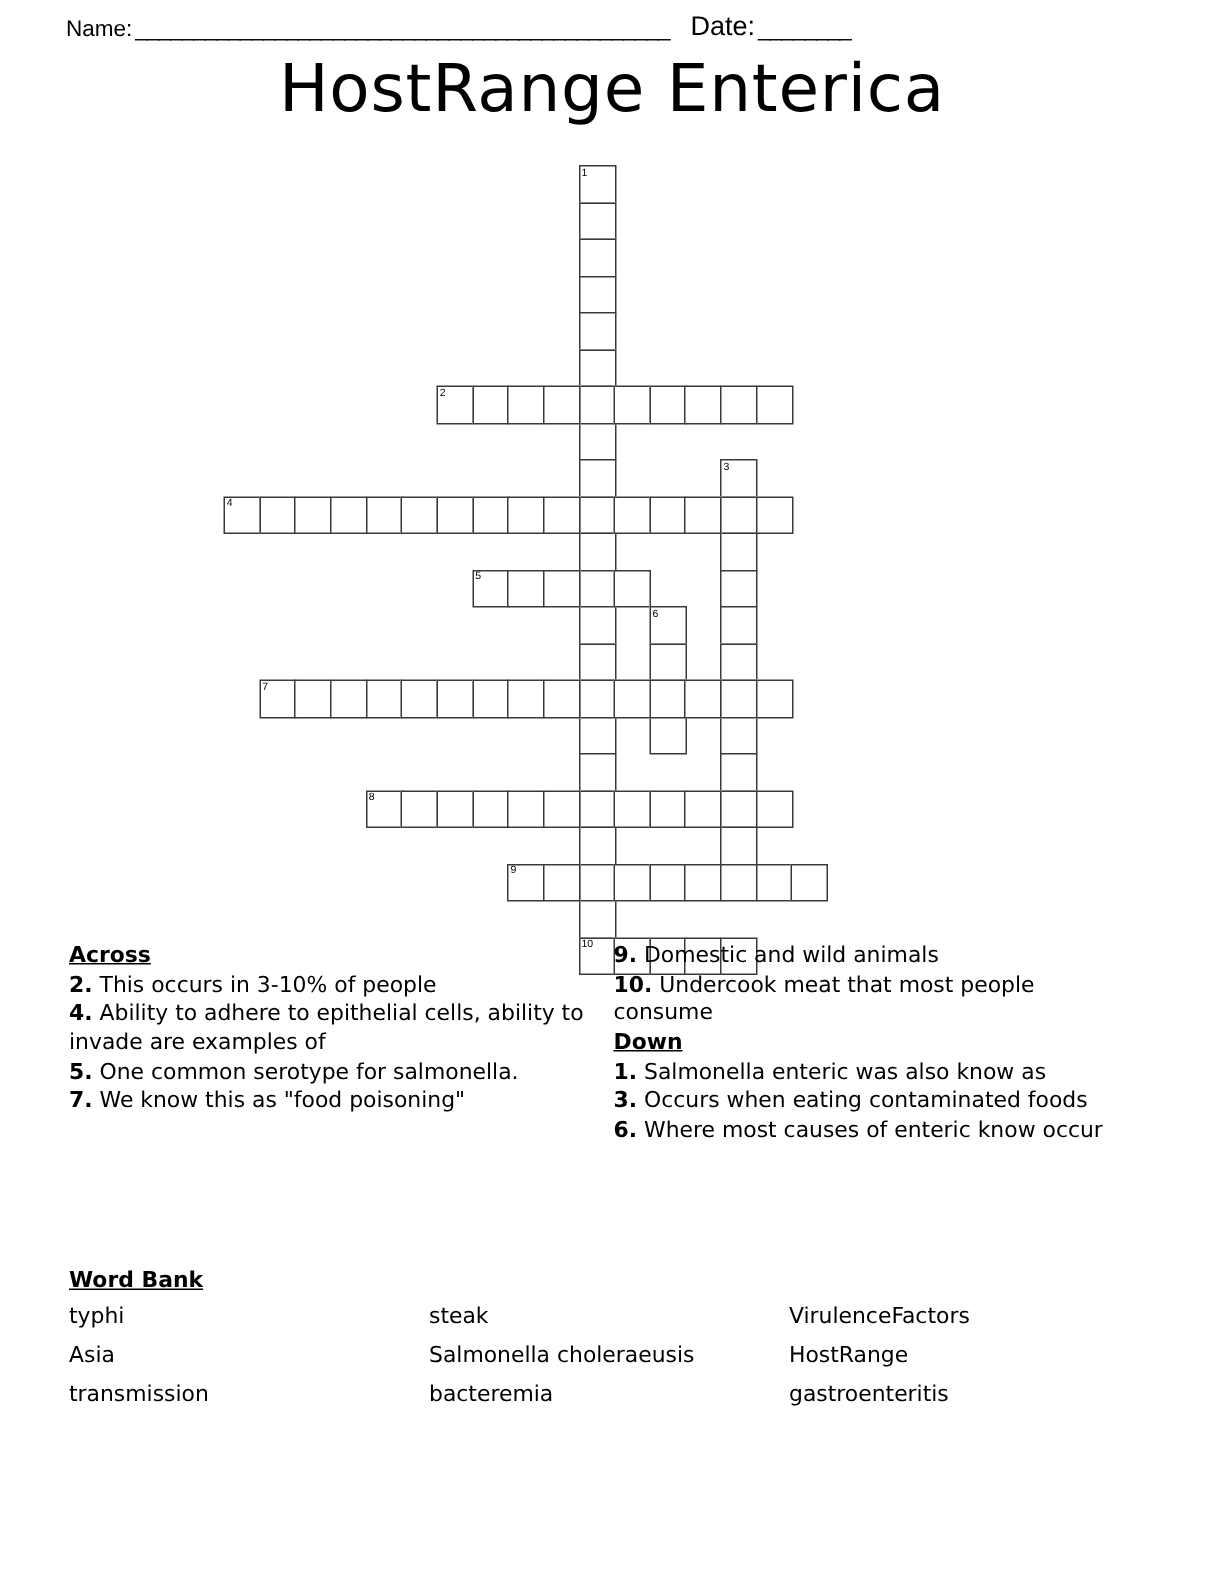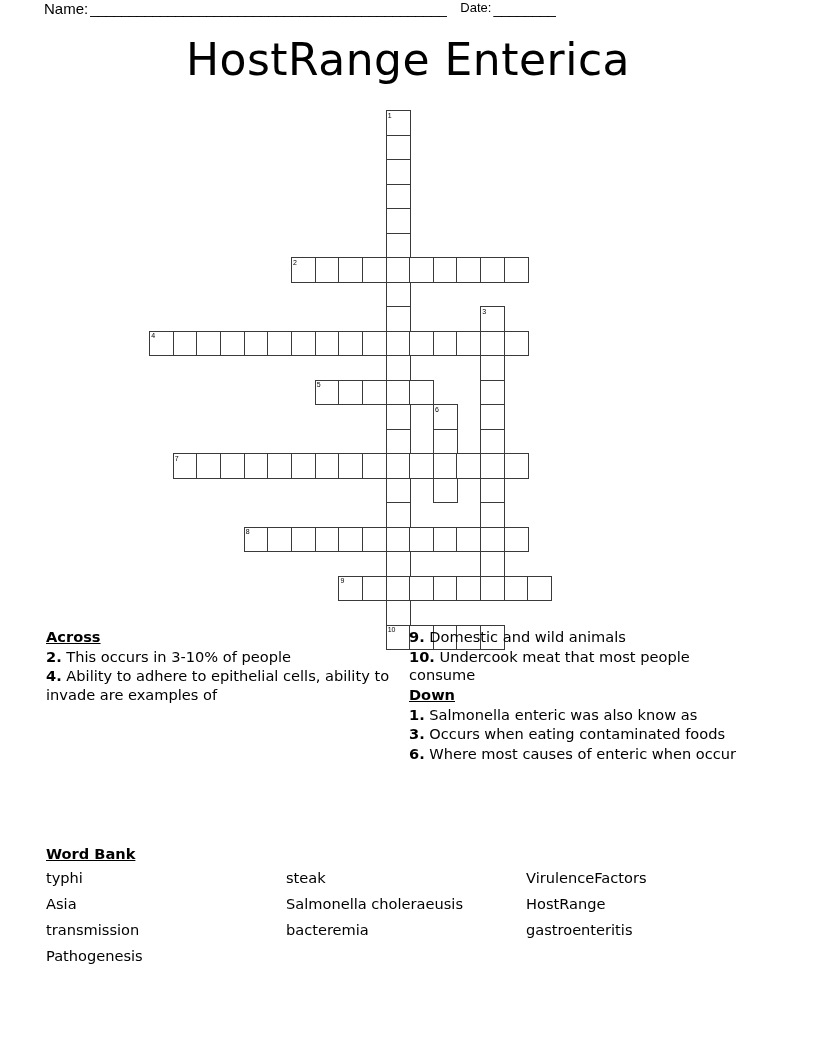--- a/index.html
+++ b/index.html
@@ -17,39 +17,39 @@
   }
 
   
   .header-row {
     position: absolute;
     left: 0;
     top: 0;
     width: 816px;
     height: 28px;
     display: flex;
-    align-items: flex-start;
+    align-items: flex-end;
     font-size: 15px;
   }
   .name-label {
     margin-left: 44px;
     font-family: "Liberation Sans", sans-serif;
     font-size: 15px;
     letter-spacing: 0px;
   }
   .blank-line {
     font-family: "Liberation Sans", sans-serif;
     font-size: 15px;
     letter-spacing: -0.6px;
     white-space: pre;
     margin-left: 2px;
   }
   .date-label {
     font-family: "Liberation Sans", sans-serif;
-    font-size: 13px;
+    font-size: 18px;
     margin-left: 14px;
   }
 
   
   .puzzle-title {
     position: absolute;
     left: 0;
     top: 34px;
     width: 816px;
     text-align: center;
@@ -263,39 +263,40 @@
     <span class="cw-num" style="left: 245.8px; top: 528px;">8</span>
     <span class="cw-num" style="left: 340.4px; top: 577px;">9</span>
     <span class="cw-num" style="left: 387.7px; top: 626px;">10</span>
   </div>
 
 <div class="clues">
   <div class="clue-col left">
     <span class="clue-heading">Across</span>
     <span class="clue-item"><span class="clue-num">2.</span> <span>This occurs in 3-10% of people</span></span>
     <span class="clue-item"><span class="clue-num">4.</span> <span>Ability to adhere to epithelial cells, ability to invade are examples of</span></span>
+    <span class="clue-item"><span class="clue-num">5.</span> <span>One common serotype for salmonella.</span></span>
+    <span class="clue-item"><span class="clue-num">7.</span> <span>We know this as "food poisoning"</span></span>
   </div>
 
   <div class="clue-col right">
     <span class="clue-item"><span class="clue-num">9.</span> <span>Domestic and wild animals</span></span>
     <span class="clue-item"><span class="clue-num">10.</span> <span>Undercook meat that most people consume</span></span>
     <span class="clue-heading">Down</span>
     <span class="clue-item"><span class="clue-num">1.</span> <span>Salmonella enteric was also know as</span></span>
     <span class="clue-item"><span class="clue-num">3.</span> <span>Occurs when eating contaminated foods</span></span>
-    <span class="clue-item"><span class="clue-num">6.</span> <span>Where most causes of enteric when occur</span></span>
+    <span class="clue-item"><span class="clue-num">6.</span> <span>Where most causes of enteric know occur</span></span>
   </div>
 </div>
 
 <div class="wordbank">
   <span class="wb-heading">Word Bank</span>
   <div class="wb-grid">
     <span class="wb-word">typhi</span>
     <span class="wb-word">steak</span>
     <span class="wb-word">VirulenceFactors</span>
     <span class="wb-word">Asia</span>
     <span class="wb-word">Salmonella choleraeusis</span>
     <span class="wb-word">HostRange</span>
     <span class="wb-word">transmission</span>
     <span class="wb-word">bacteremia</span>
     <span class="wb-word">gastroenteritis</span>
-    <span class="wb-word">Pathogenesis</span>
   </div>
 </div>
 
 </body></html>

